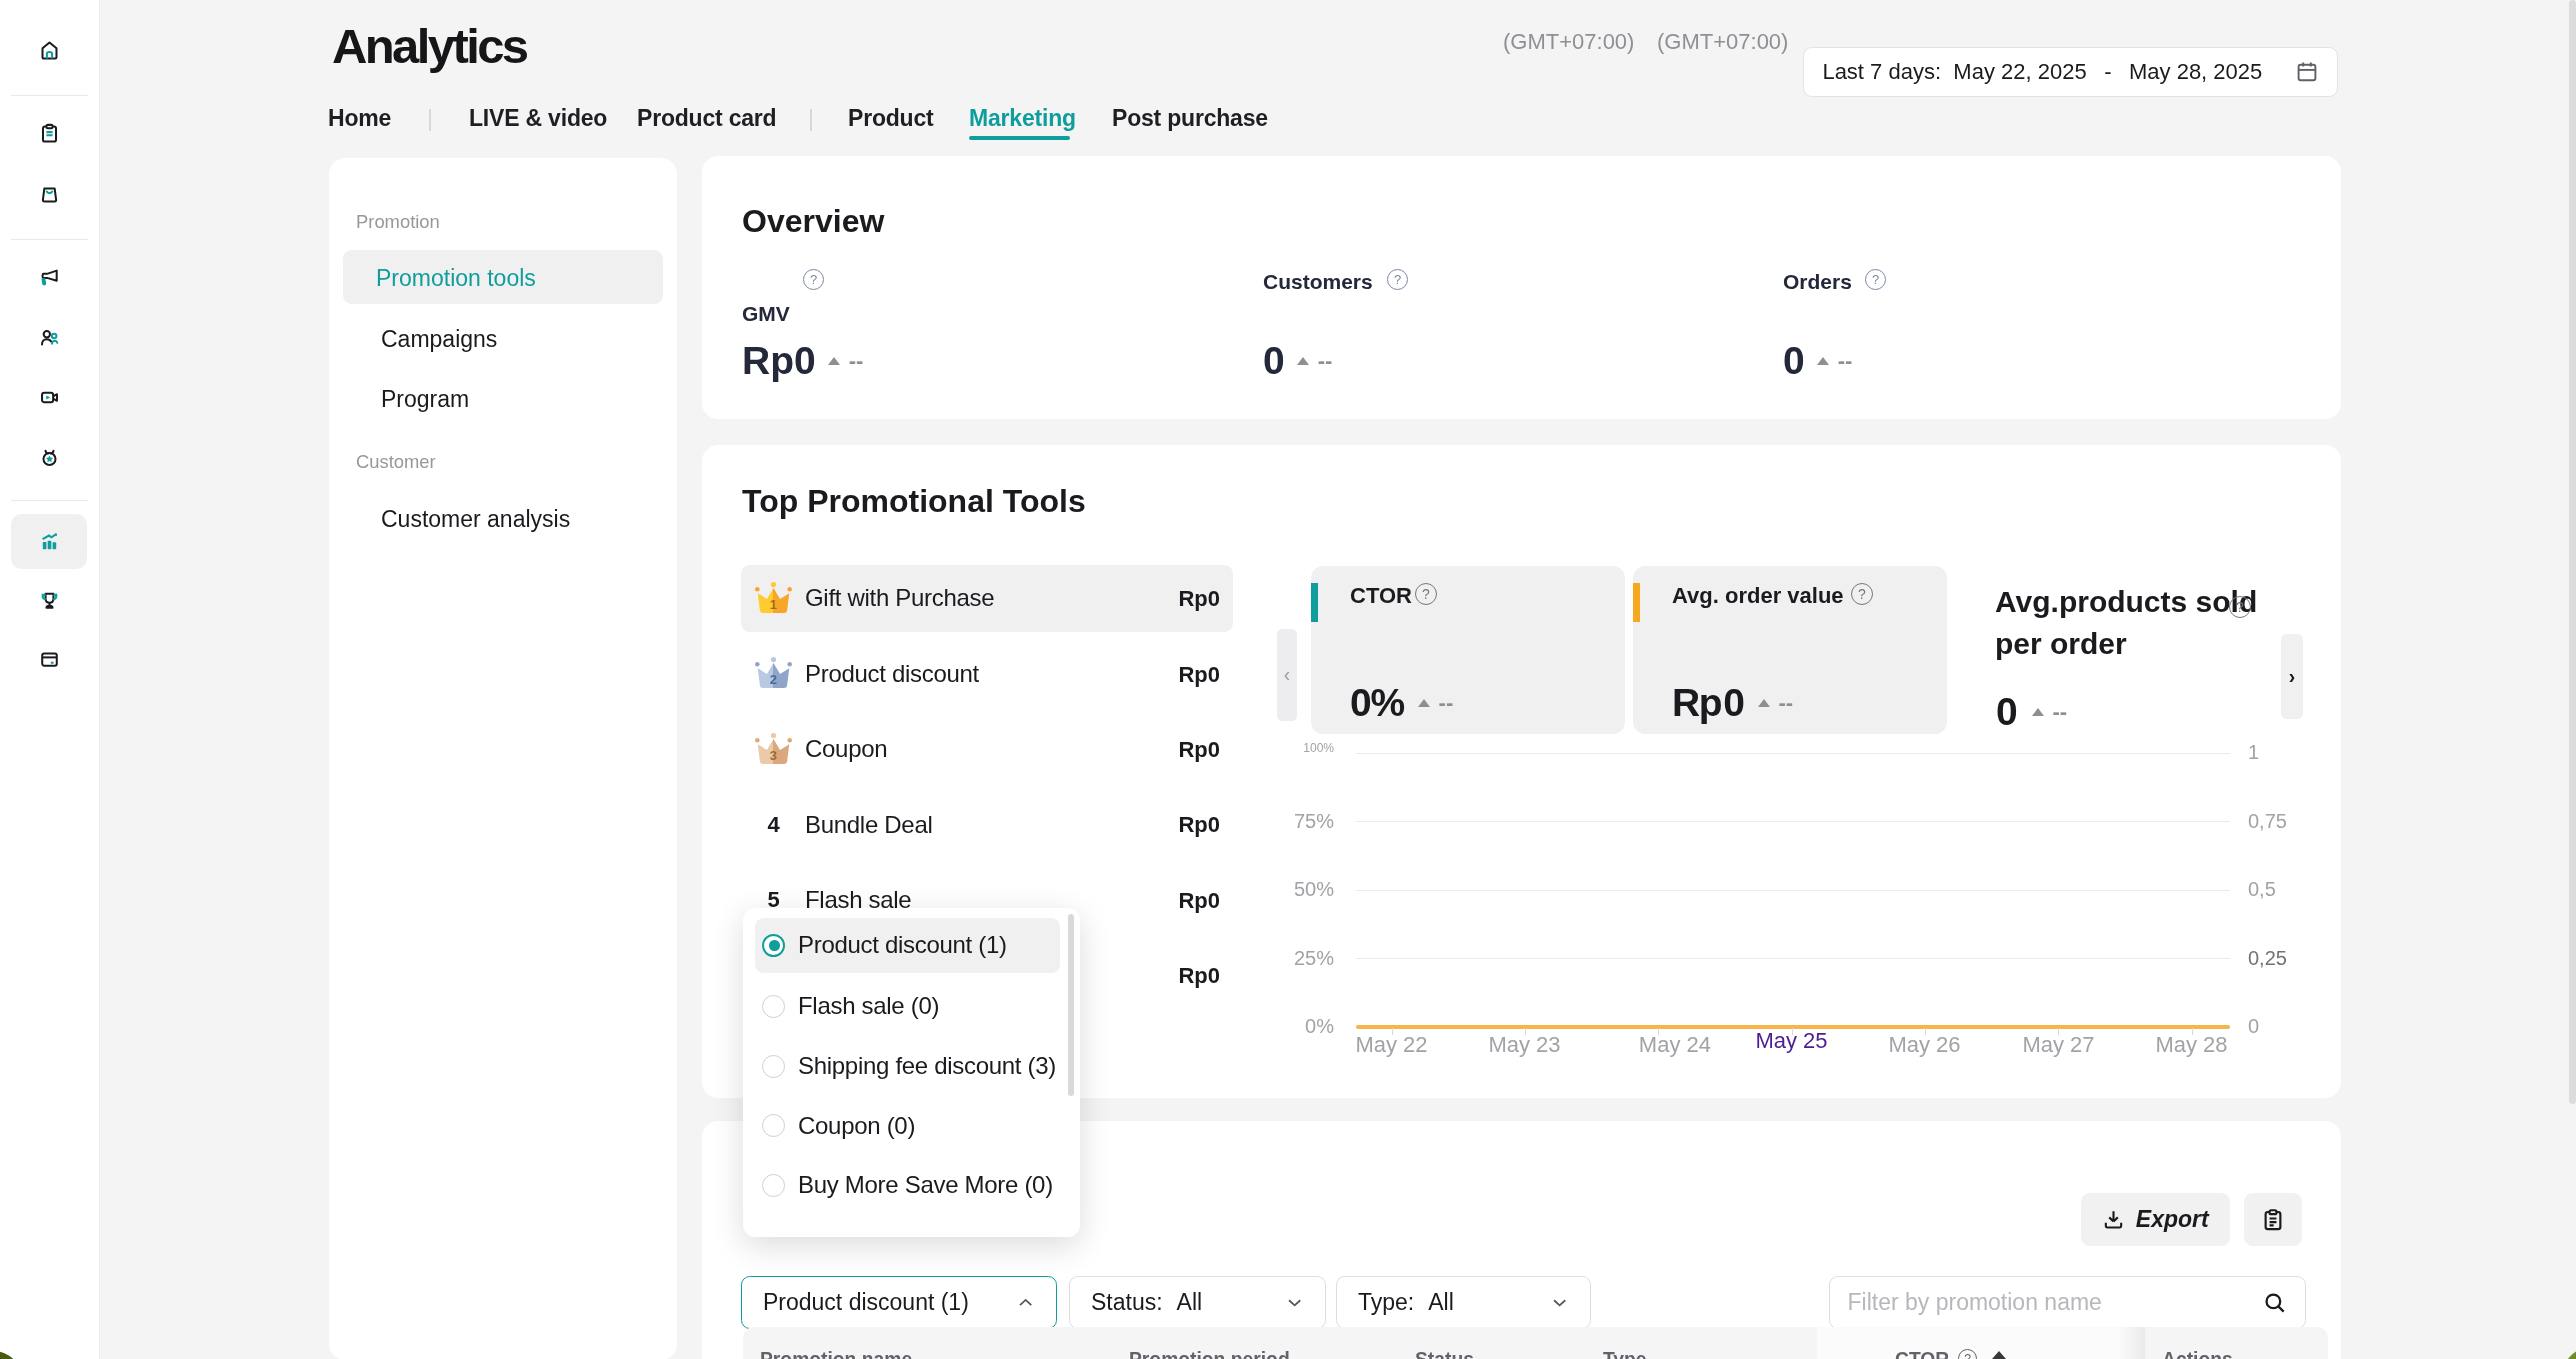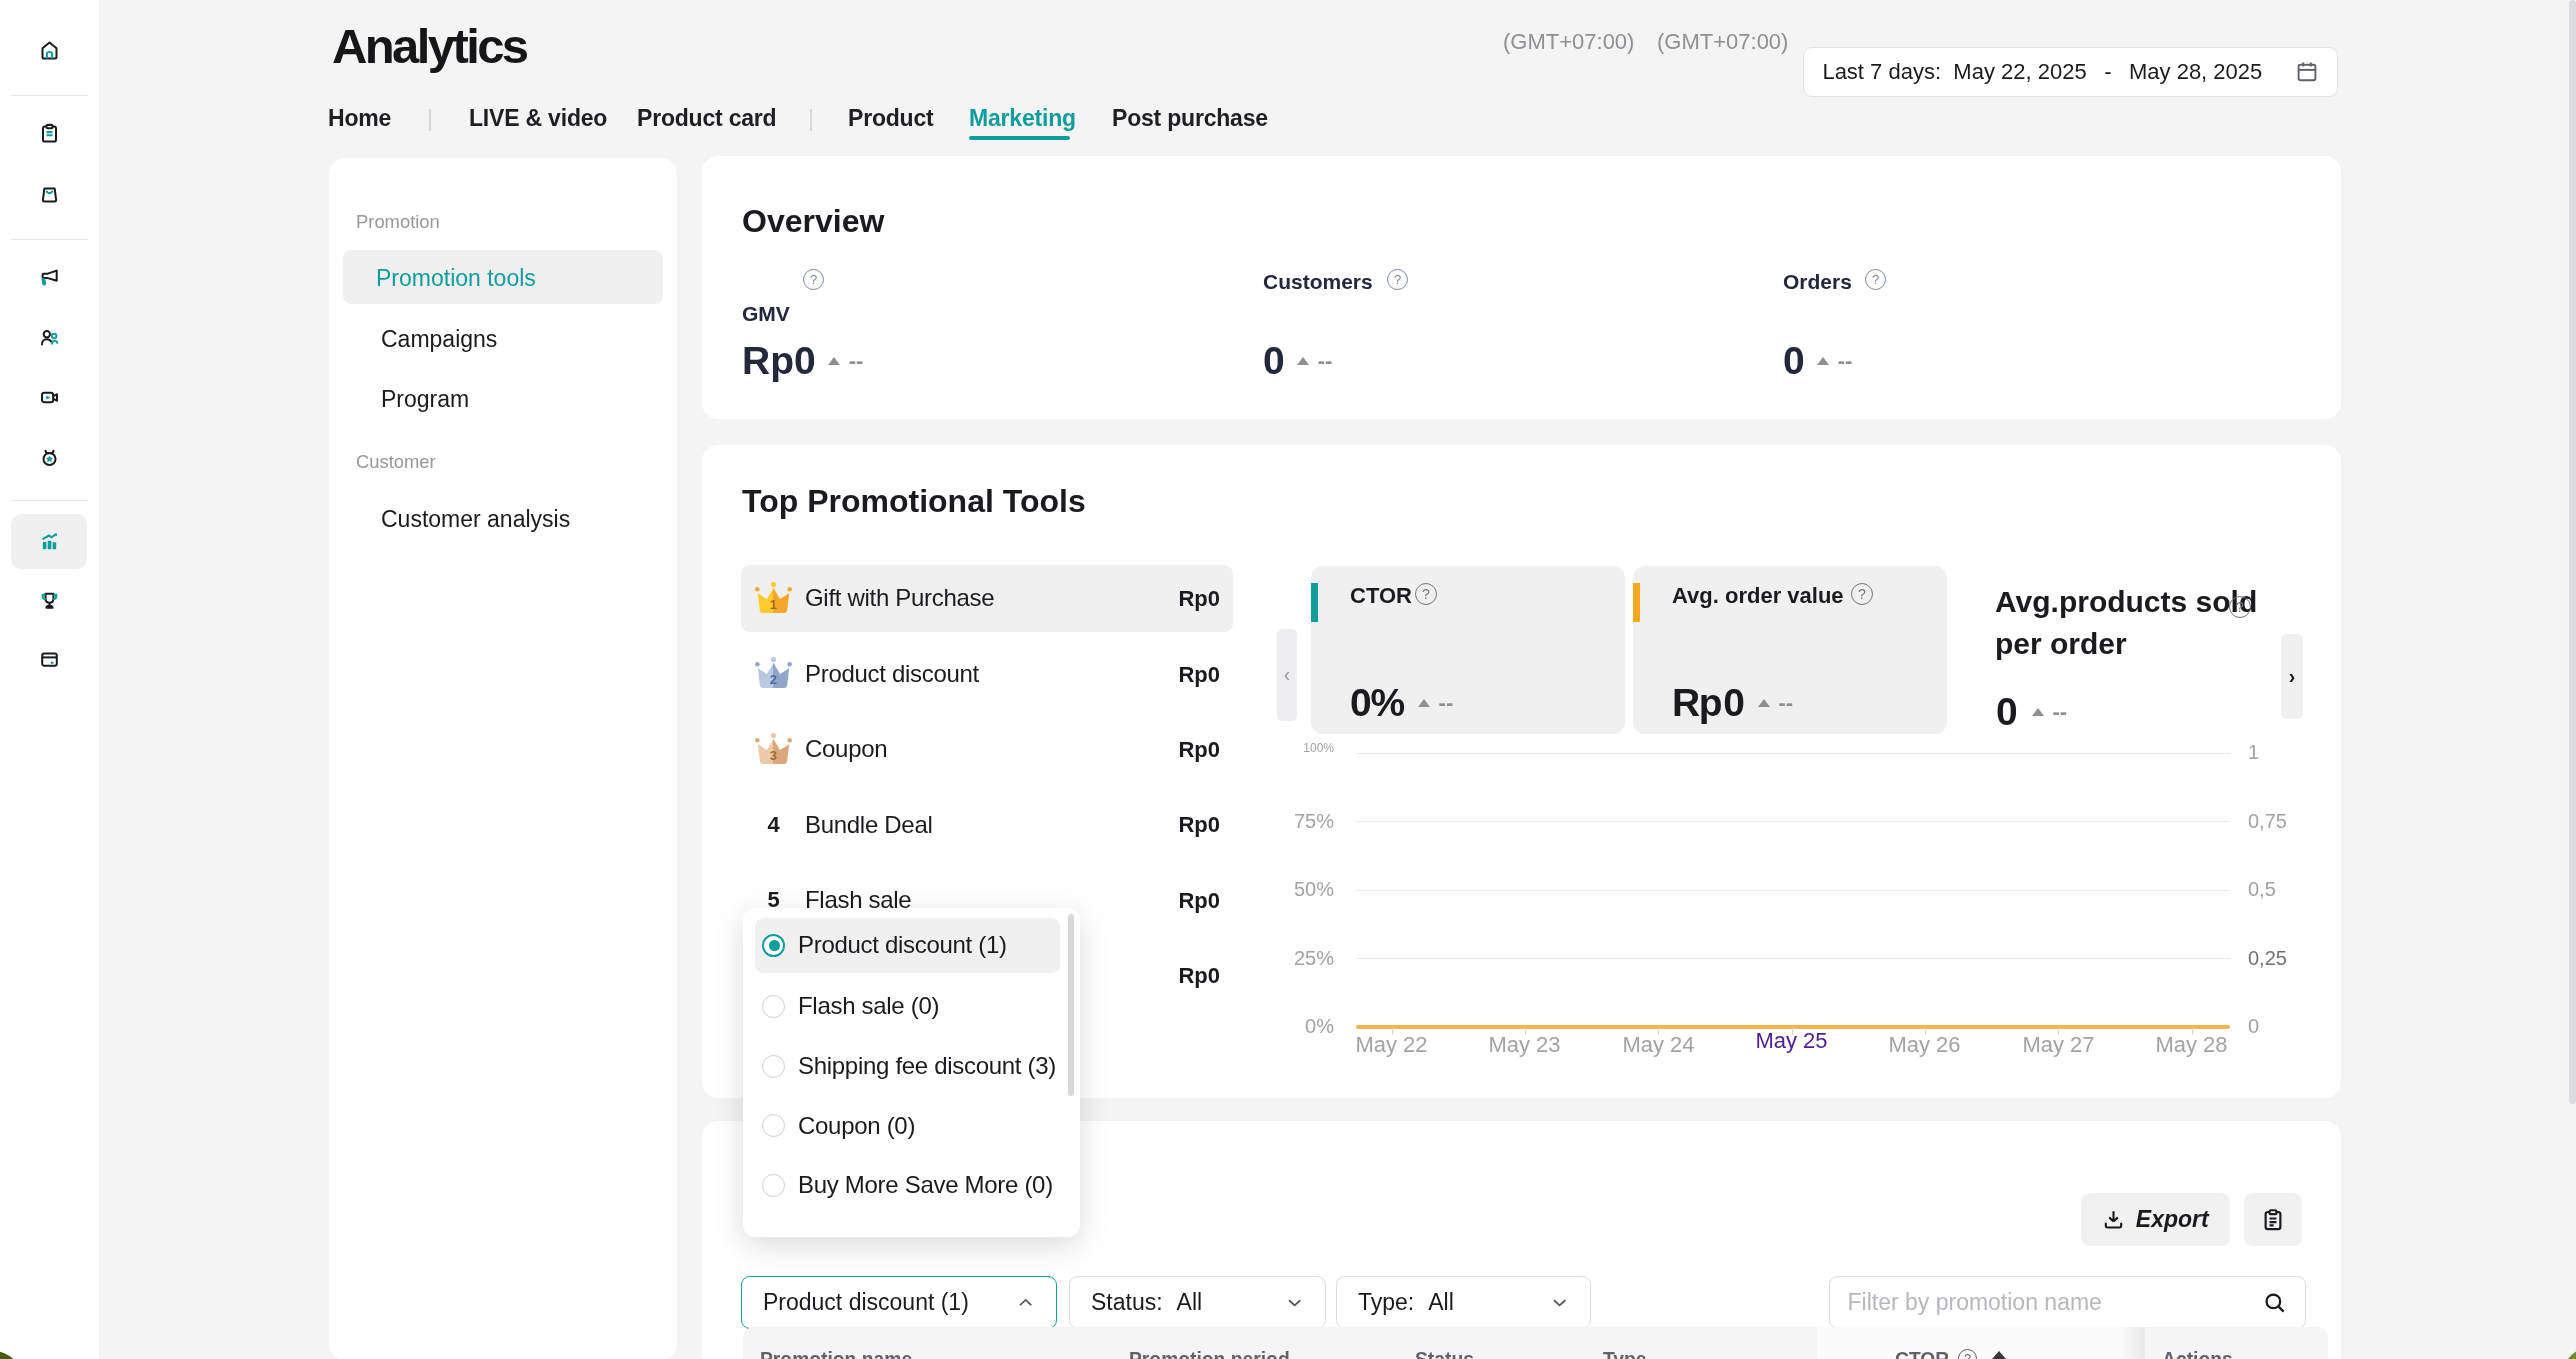--- a/index.html
+++ b/index.html
@@ -245,21 +245,21 @@
 <div class="abs" style="left:1228px;top:947px;width:106px;text-align:right;font-size:20px;color:#a2a2a7;">25%</div>
 <div class="abs" style="left:2248px;top:947px;font-size:20px;color:#737373;">0,25</div>
 <div class="abs" style="left:1228px;top:1015px;width:106px;text-align:right;font-size:20px;color:#a2a2a7;">0%</div>
 <div class="abs" style="left:2248px;top:1015px;font-size:20px;color:#a2a2a7;">0</div>
 <div class="abs" style="left:1356px;top:1025px;width:874px;height:3.5px;border-radius:1.8px;background:#f8b54a;"></div>
 <div class="abs" style="left:1392px;top:1028px;width:0.9px;height:7px;background:#d9d9dc;"></div>
 <div class="abs" style="left:1339px;top:1032px;width:105px;text-align:center;font-size:22px;color:#a2a2a7;">May 22</div>
 <div class="abs" style="left:1525px;top:1028px;width:0.9px;height:7px;background:#d9d9dc;"></div>
 <div class="abs" style="left:1472px;top:1032px;width:105px;text-align:center;font-size:22px;color:#a2a2a7;">May 23</div>
 <div class="abs" style="left:1658px;top:1028px;width:0.9px;height:7px;background:#d9d9dc;"></div>
-<div class="abs" style="left:1606px;top:1032px;width:105px;text-align:center;font-size:22px;color:#a2a2a7;">May 24</div>
+<div class="abs" style="left:1606px;top:1032px;width:105px;text-align:right;font-size:22px;color:#a2a2a7;">May 24</div>
 <div class="abs" style="left:1792px;top:1028px;width:0.9px;height:7px;background:#d9d9dc;"></div>
 <div class="abs" style="left:1739px;top:1028px;width:105px;text-align:center;font-size:22px;color:#4c1d95;">May 25</div>
 <div class="abs" style="left:1925px;top:1028px;width:0.9px;height:7px;background:#d9d9dc;"></div>
 <div class="abs" style="left:1872px;top:1032px;width:105px;text-align:center;font-size:22px;color:#a2a2a7;">May 26</div>
 <div class="abs" style="left:2058px;top:1028px;width:0.9px;height:7px;background:#d9d9dc;"></div>
 <div class="abs" style="left:2006px;top:1032px;width:105px;text-align:center;font-size:22px;color:#a2a2a7;">May 27</div>
 <div class="abs" style="left:2192px;top:1028px;width:0.9px;height:7px;background:#d9d9dc;"></div>
 <div class="abs" style="left:2139px;top:1032px;width:105px;text-align:center;font-size:22px;color:#a2a2a7;">May 28</div>
 <div class="card" style="left:702px;top:1121px;width:1639px;height:239px;border-radius:16px 16px 0 0;"></div>
 <div class="abs flex" style="left:2081px;top:1163px;width:149px;height:53px;background:#f1f1f2;border-radius:8.8px;justify-content:center;gap:10.5px;">

